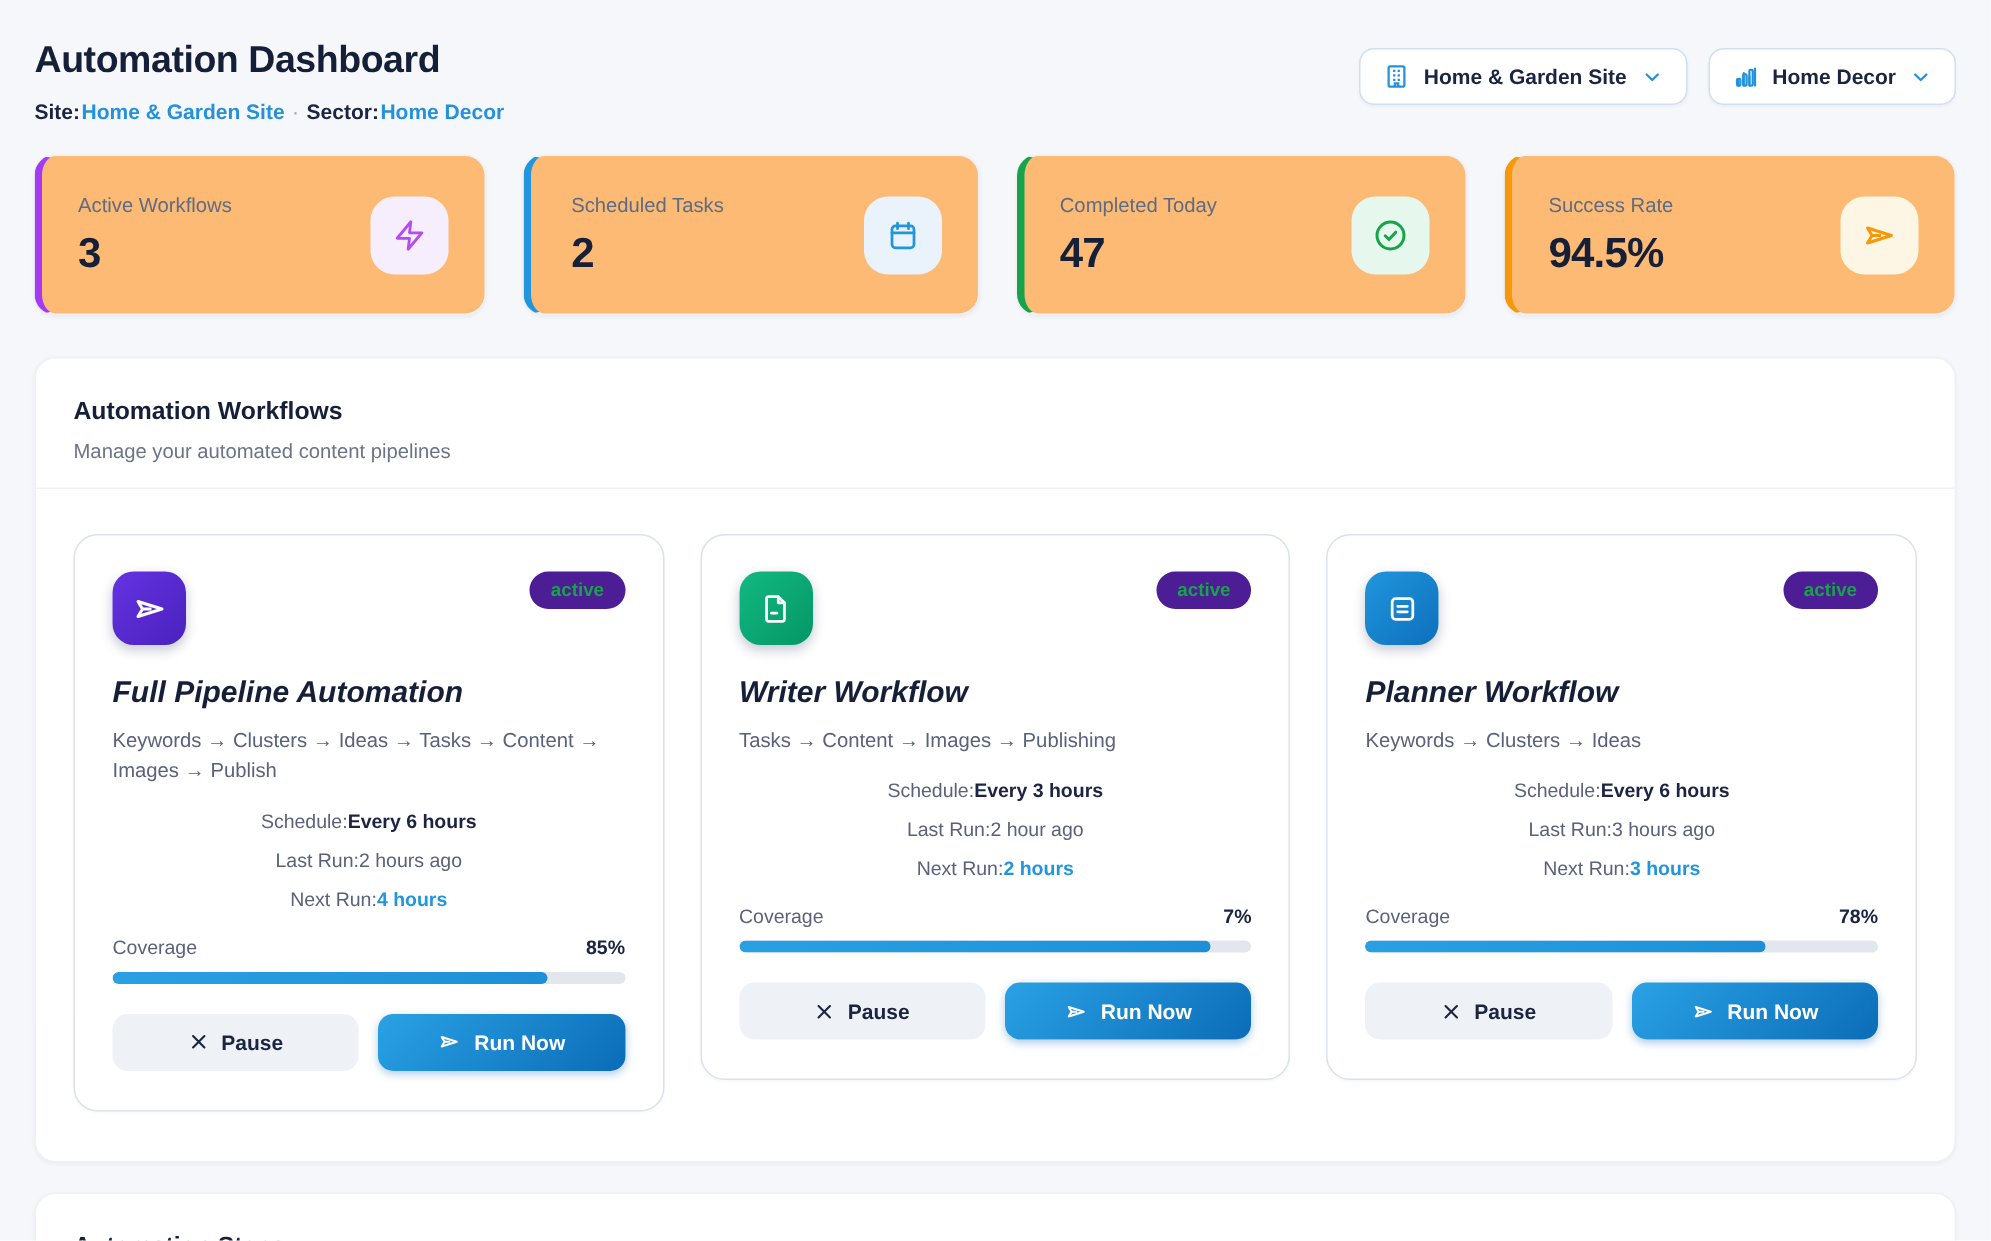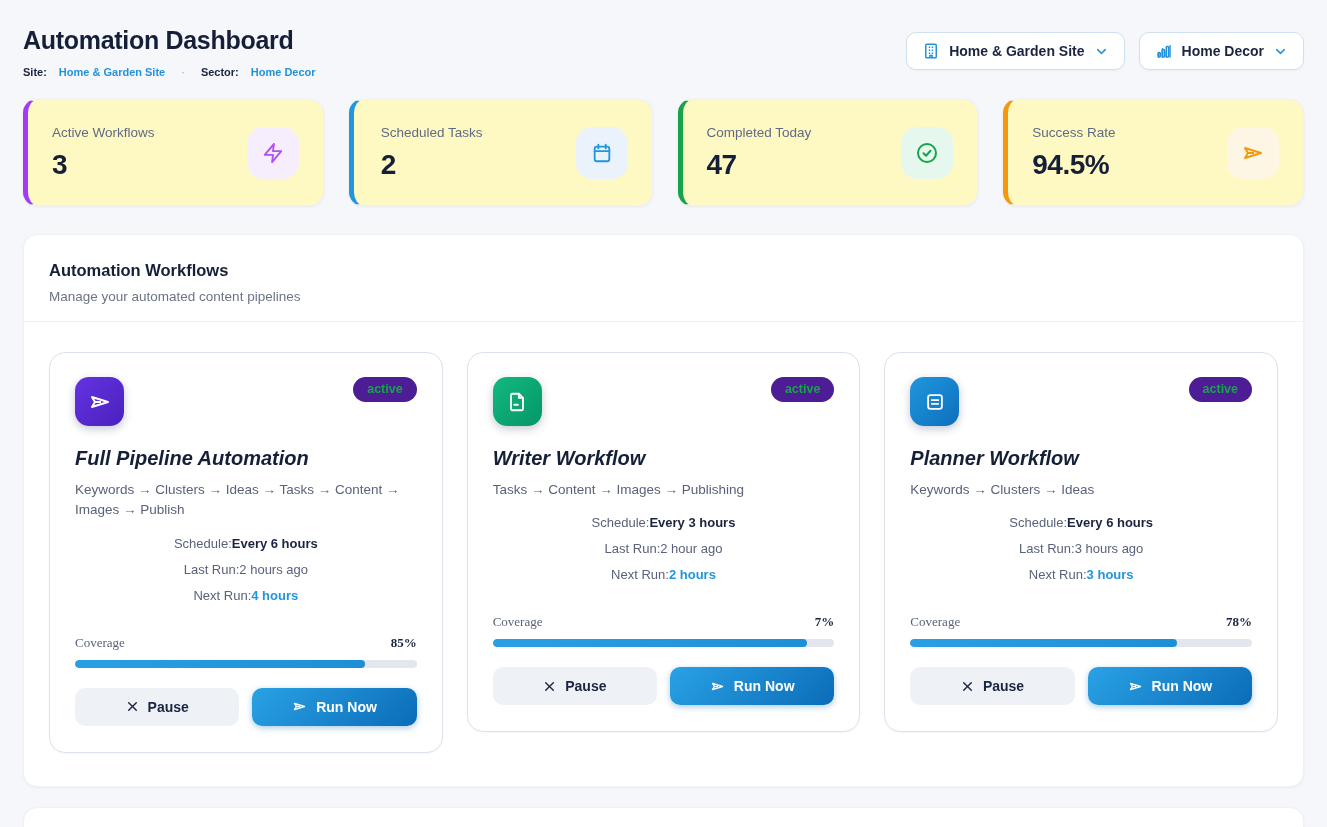--- a/index.html
+++ b/index.html
@@ -7,39 +7,39 @@
   body {
     background:#f5f7fa;
     font-family:"Liberation Sans", sans-serif;
     color:#1b2440;
   }
   .page { padding:26px 23px 0 23px; }
 
   
   .header-row { display:flex; justify-content:space-between; align-items:flex-start; }
   .page-title { font-size:25px; font-weight:800; color:#151f38; letter-spacing:-0.3px; }
-  .subtitle-row { margin-top:11px; font-size:11px; display:flex; gap:12px; align-items:center; }
+  .subtitle-row { margin-top:11px; font-size:14px; display:flex; gap:1px; align-items:center; }
   .subtitle-row .lbl { font-weight:700; color:#1b2440; }
   .subtitle-row .lnk { font-weight:700; color:#2492db; }
   .subtitle-row .dot { color:#9aa3b5; margin:0 4px; }
 
   .header-controls { display:flex; gap:14px; margin-top:6px; }
   .selector-btn {
     display:flex; align-items:center; gap:9px;
     background:#ffffff; border:1px solid #cfe0f3; border-radius:10px;
     padding:9px 15px; cursor:pointer;
     box-shadow:0 1px 2px rgba(16,24,40,.04);
   }
   .selector-btn .sel-label { font-size:14px; font-weight:700; color:#1b2440; }
   .icon-blue { color:#2492db; display:flex; }
 
   
   .stats-row { display:flex; gap:25px; margin-top:21px; }
   .stat-card {
-    flex:1; height:107px; background:#fef9c3; border-radius:14px;
+    flex:1; height:107px; background:#fdba74; border-radius:14px;
     border:1px solid #eef1f6; border-left:5px solid #ccc;
     box-shadow:0 1px 3px rgba(16,24,40,.06);
     padding:20px 24px; display:flex; justify-content:space-between; align-items:center;
   }
   .stat-card.accent-purple { border-left-color:#a43bf2; }
   .stat-card.accent-blue   { border-left-color:#2196dd;padding-left:27px; }
   .stat-card.accent-green  { border-left-color:#17a34a; }
   .stat-card.accent-orange { border-left-color:#f5990b; }
   .stat-label { font-size:13.5px; color:#5f6b82; }
   .stat-value { font-size:28px; font-weight:800; color:#151f38; margin-top:9px; letter-spacing:-0.5px; }
@@ -78,21 +78,21 @@
     border-radius:999px; padding:6px 14px; line-height:1;
   }
   .wf-title { font-size:20px; font-weight:800; color:#151f38; margin-top:21px;font-style:italic; }
   .wf-pipeline { font-size:13.5px; color:#59627a; line-height:1.5; margin-top:10px; }
   .meta-rows { margin-top:15px; display:flex; flex-direction:column; gap:11px; }
   .meta-row { display:flex; justify-content:center; font-size:13px; }
   .meta-label { color:#59627a; }
   .meta-strong { font-weight:700; color:#1b2440; }
   .meta-gray { color:#59627a; }
   .meta-blue { font-weight:700; color:#2196dd; }
-  .coverage-block { margin-top:32px;font-family:Liberation Serif, serif; }
+  .coverage-block { margin-top:17px; }
   .coverage-row { display:flex; justify-content:space-between; font-size:13px; }
   .coverage-row .cov-val { font-weight:700; color:#1b2440; }
   .progress-track { margin-top:9px; height:8px; border-radius:4px; background:#e3e6ec; overflow:hidden; }
   .progress-fill { height:100%; border-radius:4px; background:linear-gradient(90deg,#2aa0e4,#1e8fd6); }
   .wf-buttons { display:flex; gap:13px; margin-top:20px; }
   .pause-btn {
     flex:1; height:38px; border:none; border-radius:10px; background:#eef1f6;
     color:#1b2440; font-weight:700; font-size:14px; cursor:pointer;
     display:flex; align-items:center; justify-content:center; gap:9px;
     font-family:"Liberation Sans", sans-serif;

